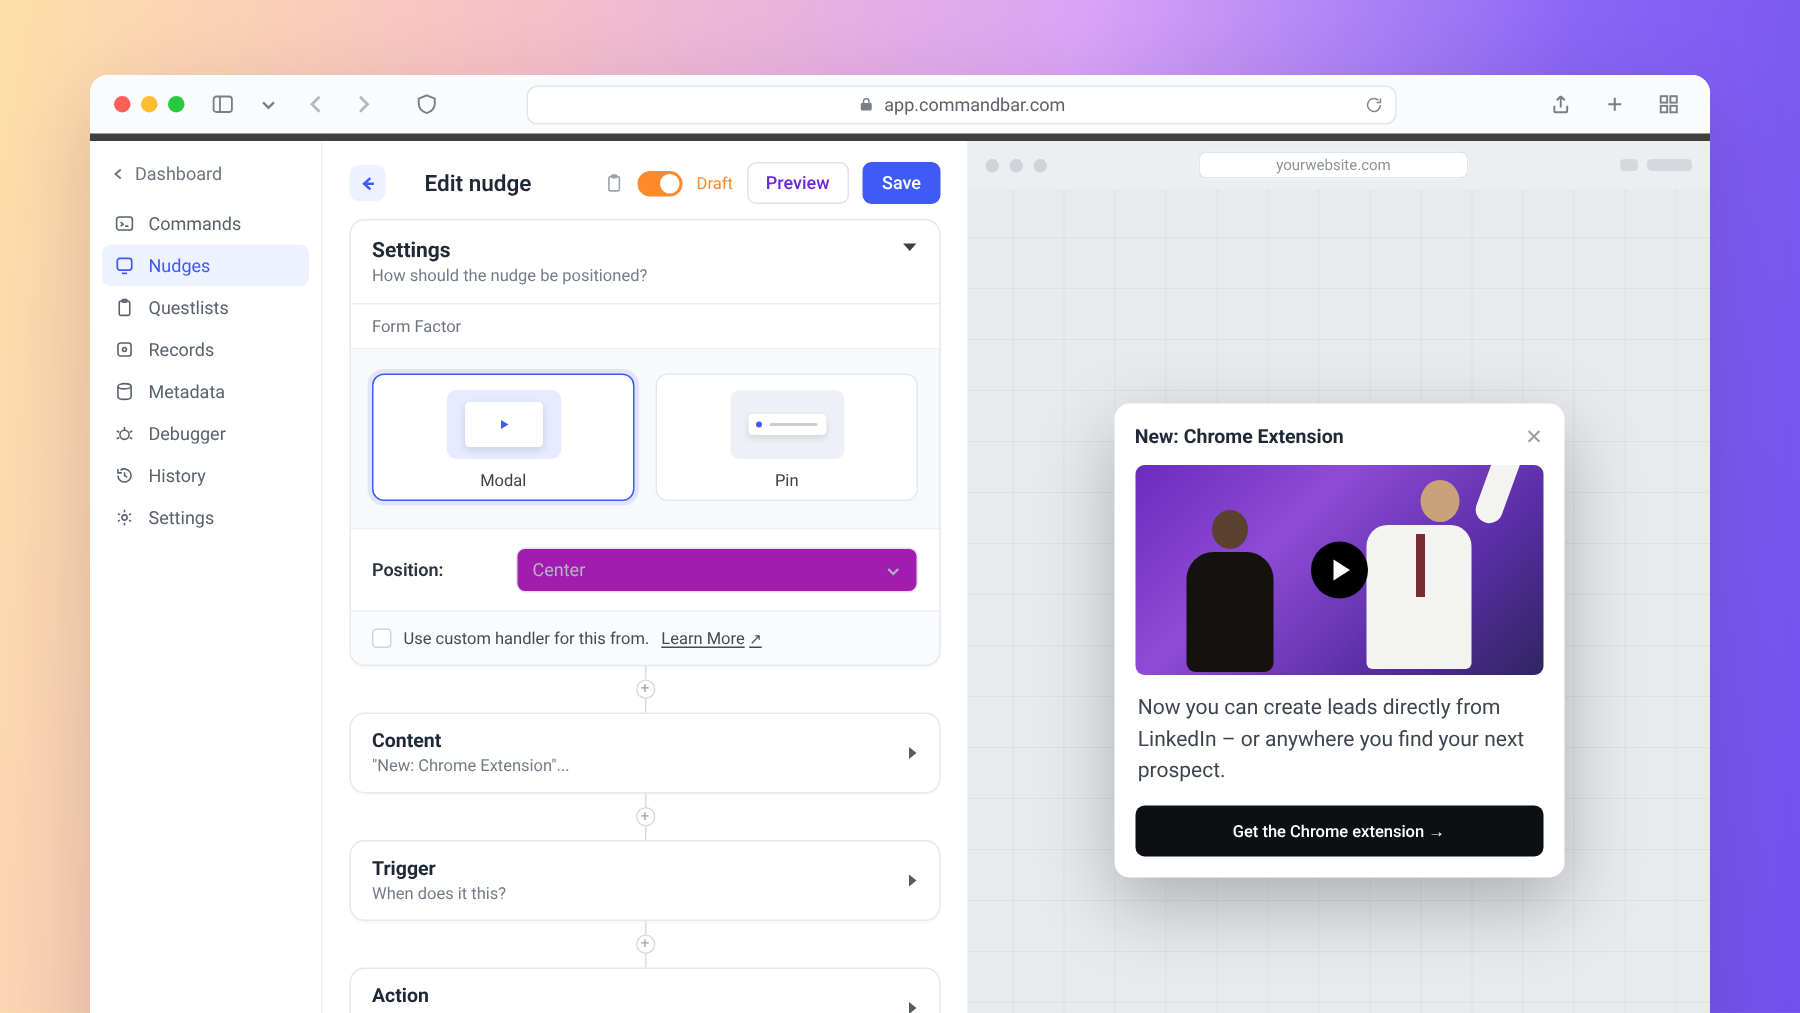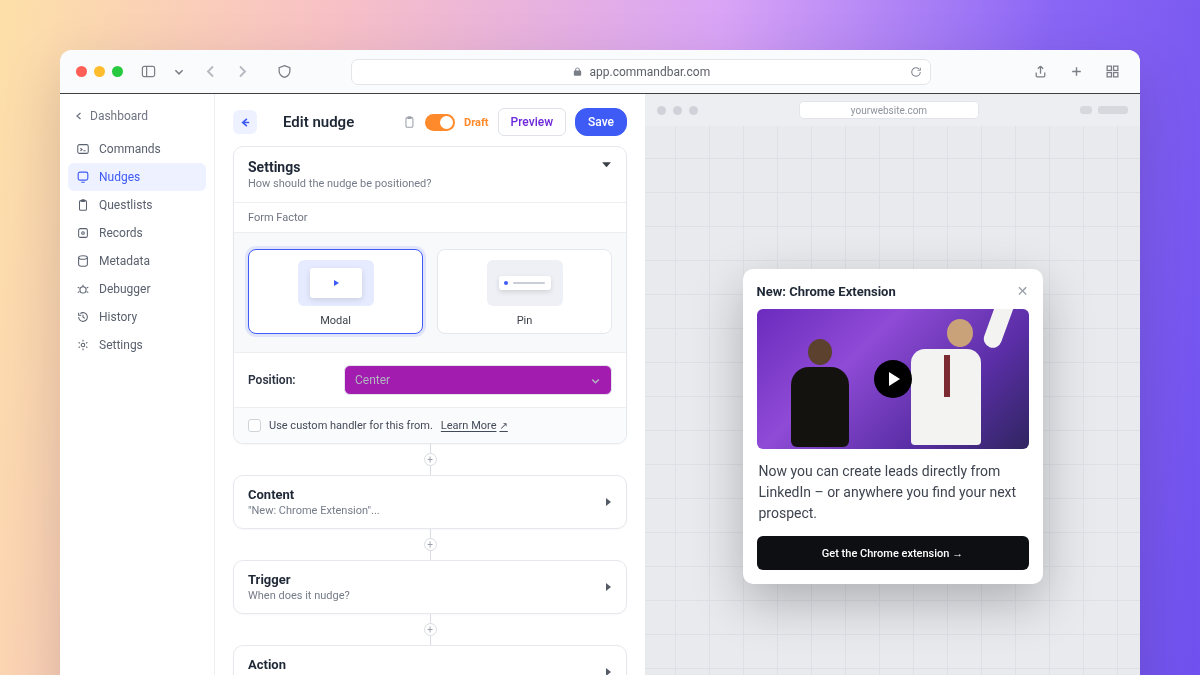--- a/index.html
+++ b/index.html
@@ -8,21 +8,21 @@
     background: linear-gradient(100deg,#fde0a8 0%, #f8c1c5 25%, #d9a4f6 55%, #8a66f5 80%, #7051ef 100%);
   }
   .window {
     position:absolute; top:50px; left:60px; right:60px; bottom:-60px;
     background:#fff; border-radius:12px; box-shadow:0 20px 60px rgba(0,0,0,.15);
     display:flex; flex-direction:column; overflow:hidden;
   }
   
   .chrome {
     height:44px; display:flex; align-items:center; padding:0 16px; gap:14px;
-    border-bottom:1px solid #404040; background:#fafbfc;
+    border-bottom:5px solid #404040; background:#fafbfc;
   }
   .lights { display:flex; gap:7px; }
   .light { width:11px; height:11px; border-radius:50%; }
   .l-r{background:#ff5f56;} .l-y{background:#ffbd2d;} .l-g{background:#27c93f;}
   .ch-ic { width:22px; display:flex; justify-content:center; color:#7a7f87; }
   .ch-ic svg{width:15px;height:15px;}
   .nav-arrows{display:flex;gap:10px;}
   .arrow{color:#b5b9c0;}
   .addr {
     flex:1; max-width:580px; margin:0 auto; height:26px; border:1px solid #e2e5ea;
@@ -51,26 +51,26 @@
     width:24px;height:24px;border-radius:6px;background:#eef1ff;color:#3f5bf6;
     display:flex;align-items:center;justify-content:center;
   }
   .ed-title{font-size:15px;font-weight:600;color:#1f2836;margin-left:16px;}
   .ed-actions{margin-left:auto;display:flex;align-items:center;gap:9px;}
   .clip{color:#9ba0aa;}
   .toggle{
     width:30px;height:17px;border-radius:10px;background:#ff8a2b;position:relative;
   }
   .toggle::after{content:"";position:absolute;right:2px;top:2px;width:13px;height:13px;border-radius:50%;background:#fff;}
-  .draft{font-size:11px;font-weight:700;color:#ff8a2b;}
+  .draft{font-size:11px;font-weight:400;color:#ff8a2b;}
   .btn{
     font-size:12px;font-weight:500;padding:6px 12px;border-radius:6px;border:1px solid #dfe2e8;
     background:#fff;color:#6d28d9;
   }
-  .btn.primary{background:#3f5bf6;border-color:#3f5bf6;color:#fff;border-radius:12px;}
+  .btn.primary{background:#3f5bf6;border-color:#3f5bf6;color:#fff;}
   
   .panel{
     border:1px solid #e6e8ed;border-radius:10px;background:#fff;overflow:hidden;
     box-shadow:0 1px 2px rgba(16,24,40,.03);
   }
   .p-head{padding:12px 14px;display:flex;align-items:flex-start;justify-content:space-between;}
   .p-title{font-size:14px;font-weight:700;color:#1f2836;}
   .p-sub{font-size:11px;color:#757c89;margin-top:2px;}
   .caret{color:#3a3f48;}
   .p-sec-label{font-size:11px;color:#6e7480;padding:8px 14px;border-top:1px solid #eceef1;border-bottom:1px solid #eceef1;}
@@ -404,21 +404,21 @@
                 <path d="M2 1l5 4-5 4V1z"></path>
               </svg>
             </span>
         </div>
         <div class="node-link"></div>
           <div class="node-dot">+</div>
           <div class="node-link"></div>
         <div class="flow-card">
           <div>
             <div class="fc-t">Trigger</div>
-            <div class="fc-s">When does it nudge?</div>
+            <div class="fc-s">When does it this?</div>
           </div>
           <span class="tri">
               <svg width="8" height="10" viewBox="0 0 8 10" fill="currentColor">
                 <path d="M2 1l5 4-5 4V1z"></path>
               </svg>
             </span>
         </div>
         <div class="node-link"></div>
           <div class="node-dot">+</div>
           <div class="node-link"></div>

